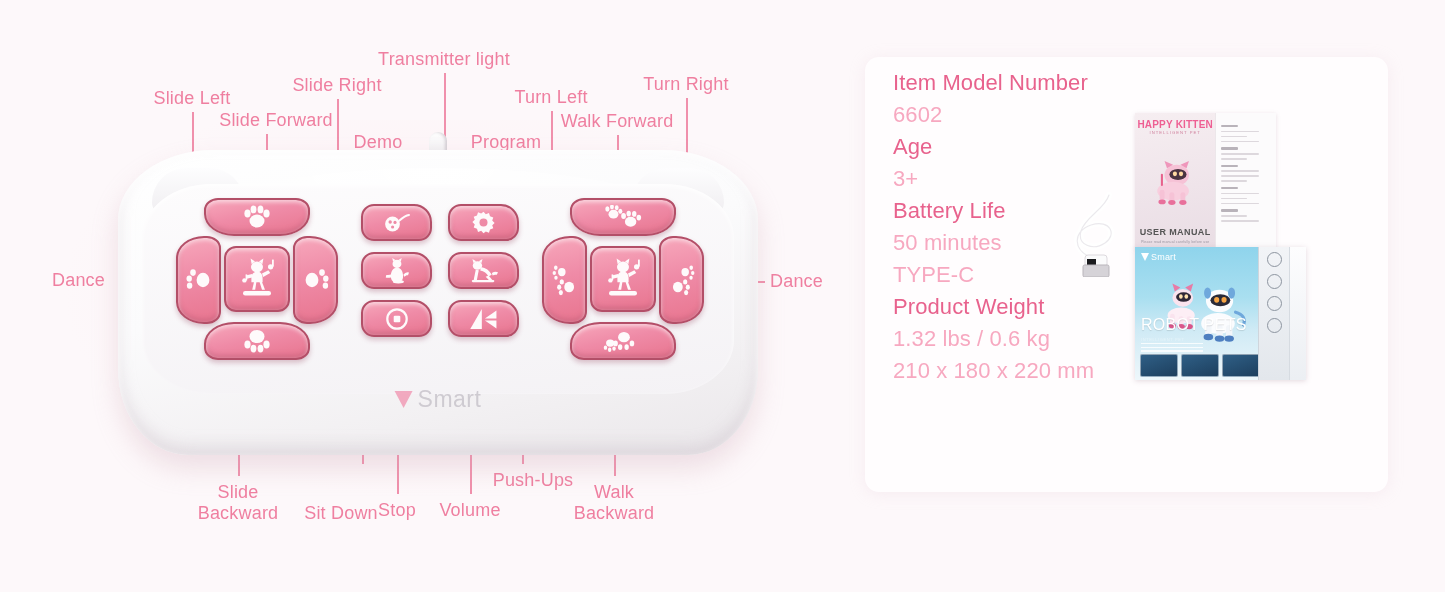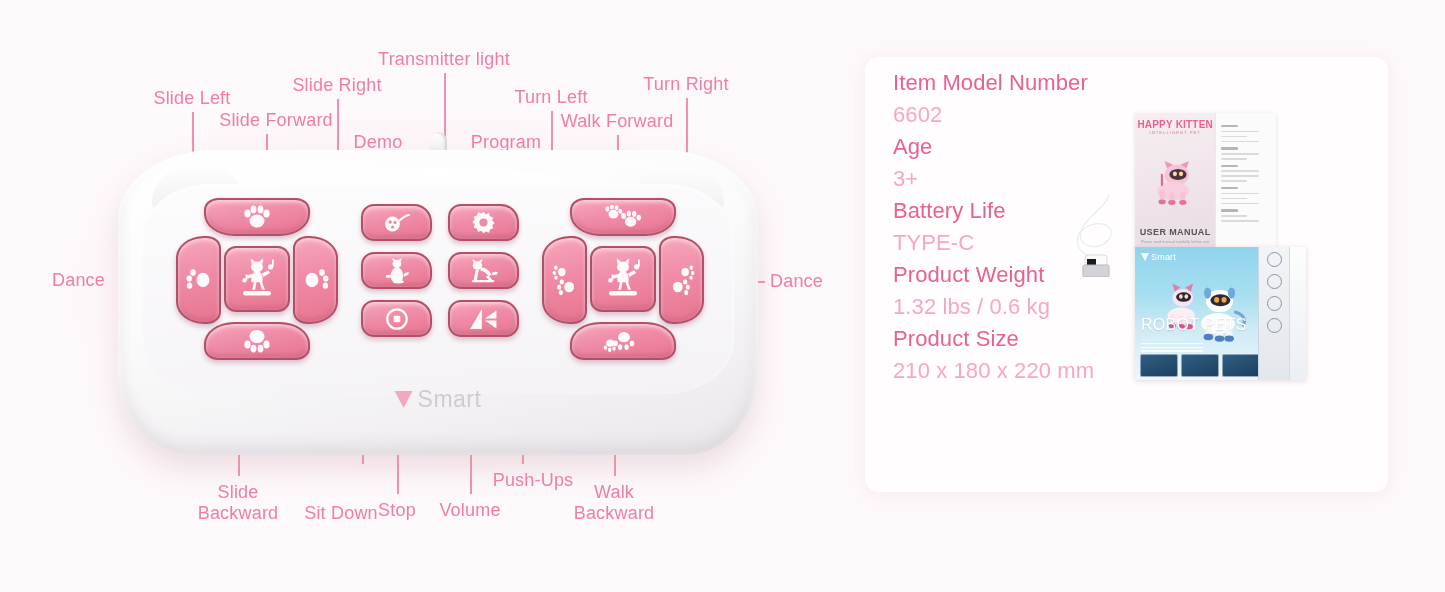--- a/index.html
+++ b/index.html
@@ -422,24 +422,24 @@
 </div>
 
 <div id="panel">
 
   <div class="spec">
     <div class="k">Item Model Number</div>
     <div class="v">6602</div>
     <div class="k">Age</div>
     <div class="v">3+</div>
     <div class="k">Battery Life</div>
+    <div class="v">50 minutes</div>
     <div class="v">TYPE-C</div>
     <div class="k">Product Weight</div>
     <div class="v">1.32 lbs / 0.6 kg</div>
-    <div class="k">Product Size</div>
     <div class="v">210 x 180 x 220 mm</div>
   </div>
 
   <svg class="usb" viewBox="0 0 62 104">
     <path d="M30 86 C6 78 8 58 26 52 C46 46 52 62 40 70 C28 78 12 72 16 58 C20 44 40 36 44 22" fill="none" stroke="#ffffff" stroke-width="6.4" stroke-linecap="round"></path>
     <path d="M30 86 C6 78 8 58 26 52 C46 46 52 62 40 70 C28 78 12 72 16 58 C20 44 40 36 44 22" fill="none" stroke="#e4e2e7" stroke-width="1.1" stroke-linecap="round" opacity=".75"></path>
     <rect x="20" y="82" width="22" height="12" rx="3" fill="#fbfbfc" stroke="#ddd9de" stroke-width="1"></rect>
     <rect x="22" y="86" width="9" height="7" fill="#1b1b1e"></rect>
     <rect x="18" y="92" width="26" height="12" rx="1.6" fill="#d6d3d8" stroke="#b9b5bb" stroke-width="1"></rect>
   </svg>

